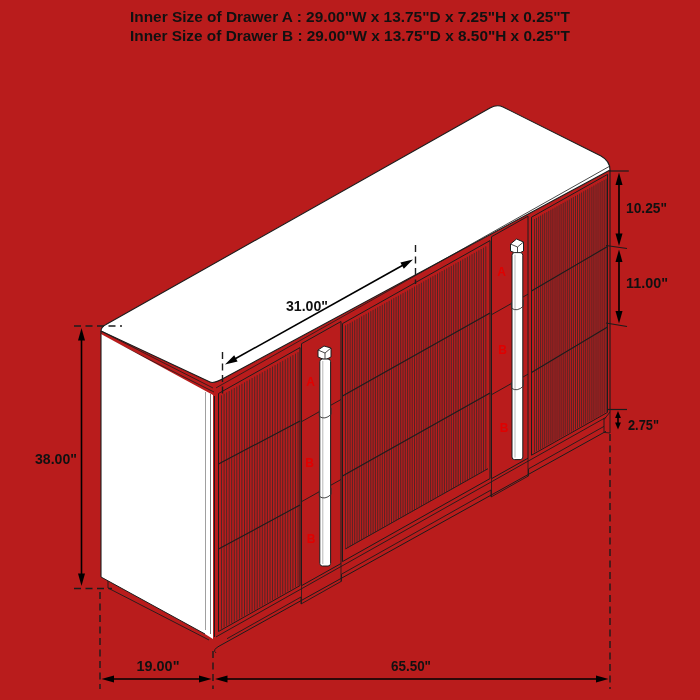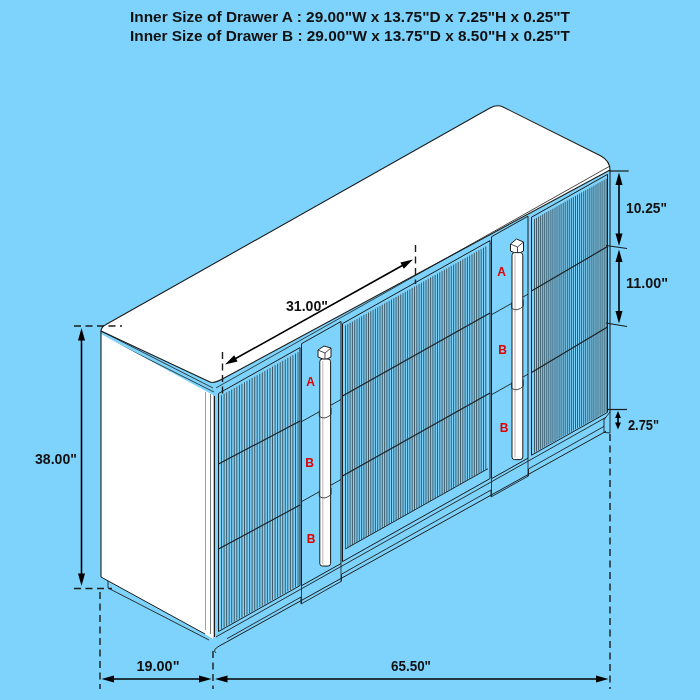--- a/index.html
+++ b/index.html
@@ -1,16 +1,16 @@
 <!DOCTYPE html>
 <html><head>
 <meta charset="utf-8">
 <style>
 html,body{margin:0;padding:0;background:#ffffff;}
-#page{width:700px;height:700px;position:relative;background:#7dd3fc;}
+#page{width:700px;height:700px;position:relative;background:#b91c1c;}
 </style>
 </head>
 <body>
 <div id="page">
 <svg width="700" height="700" viewBox="0 0 700 700" font-family="&quot;Liberation Sans&quot;, sans-serif">
 
 <g font-family="&quot;Liberation Sans&quot;, sans-serif">
 <text x="350" y="22" font-size="15.5" text-anchor="middle" fill="#111111" font-weight="bold" textLength="440" lengthAdjust="spacingAndGlyphs">Inner Size of Drawer A : 29.00"W x 13.75"D x 7.25"H x 0.25"T</text>
 <text x="350" y="41" font-size="15.5" text-anchor="middle" fill="#111111" font-weight="bold" textLength="440" lengthAdjust="spacingAndGlyphs">Inner Size of Drawer B : 29.00"W x 13.75"D x 8.50"H x 0.25"T</text>
 </g>

